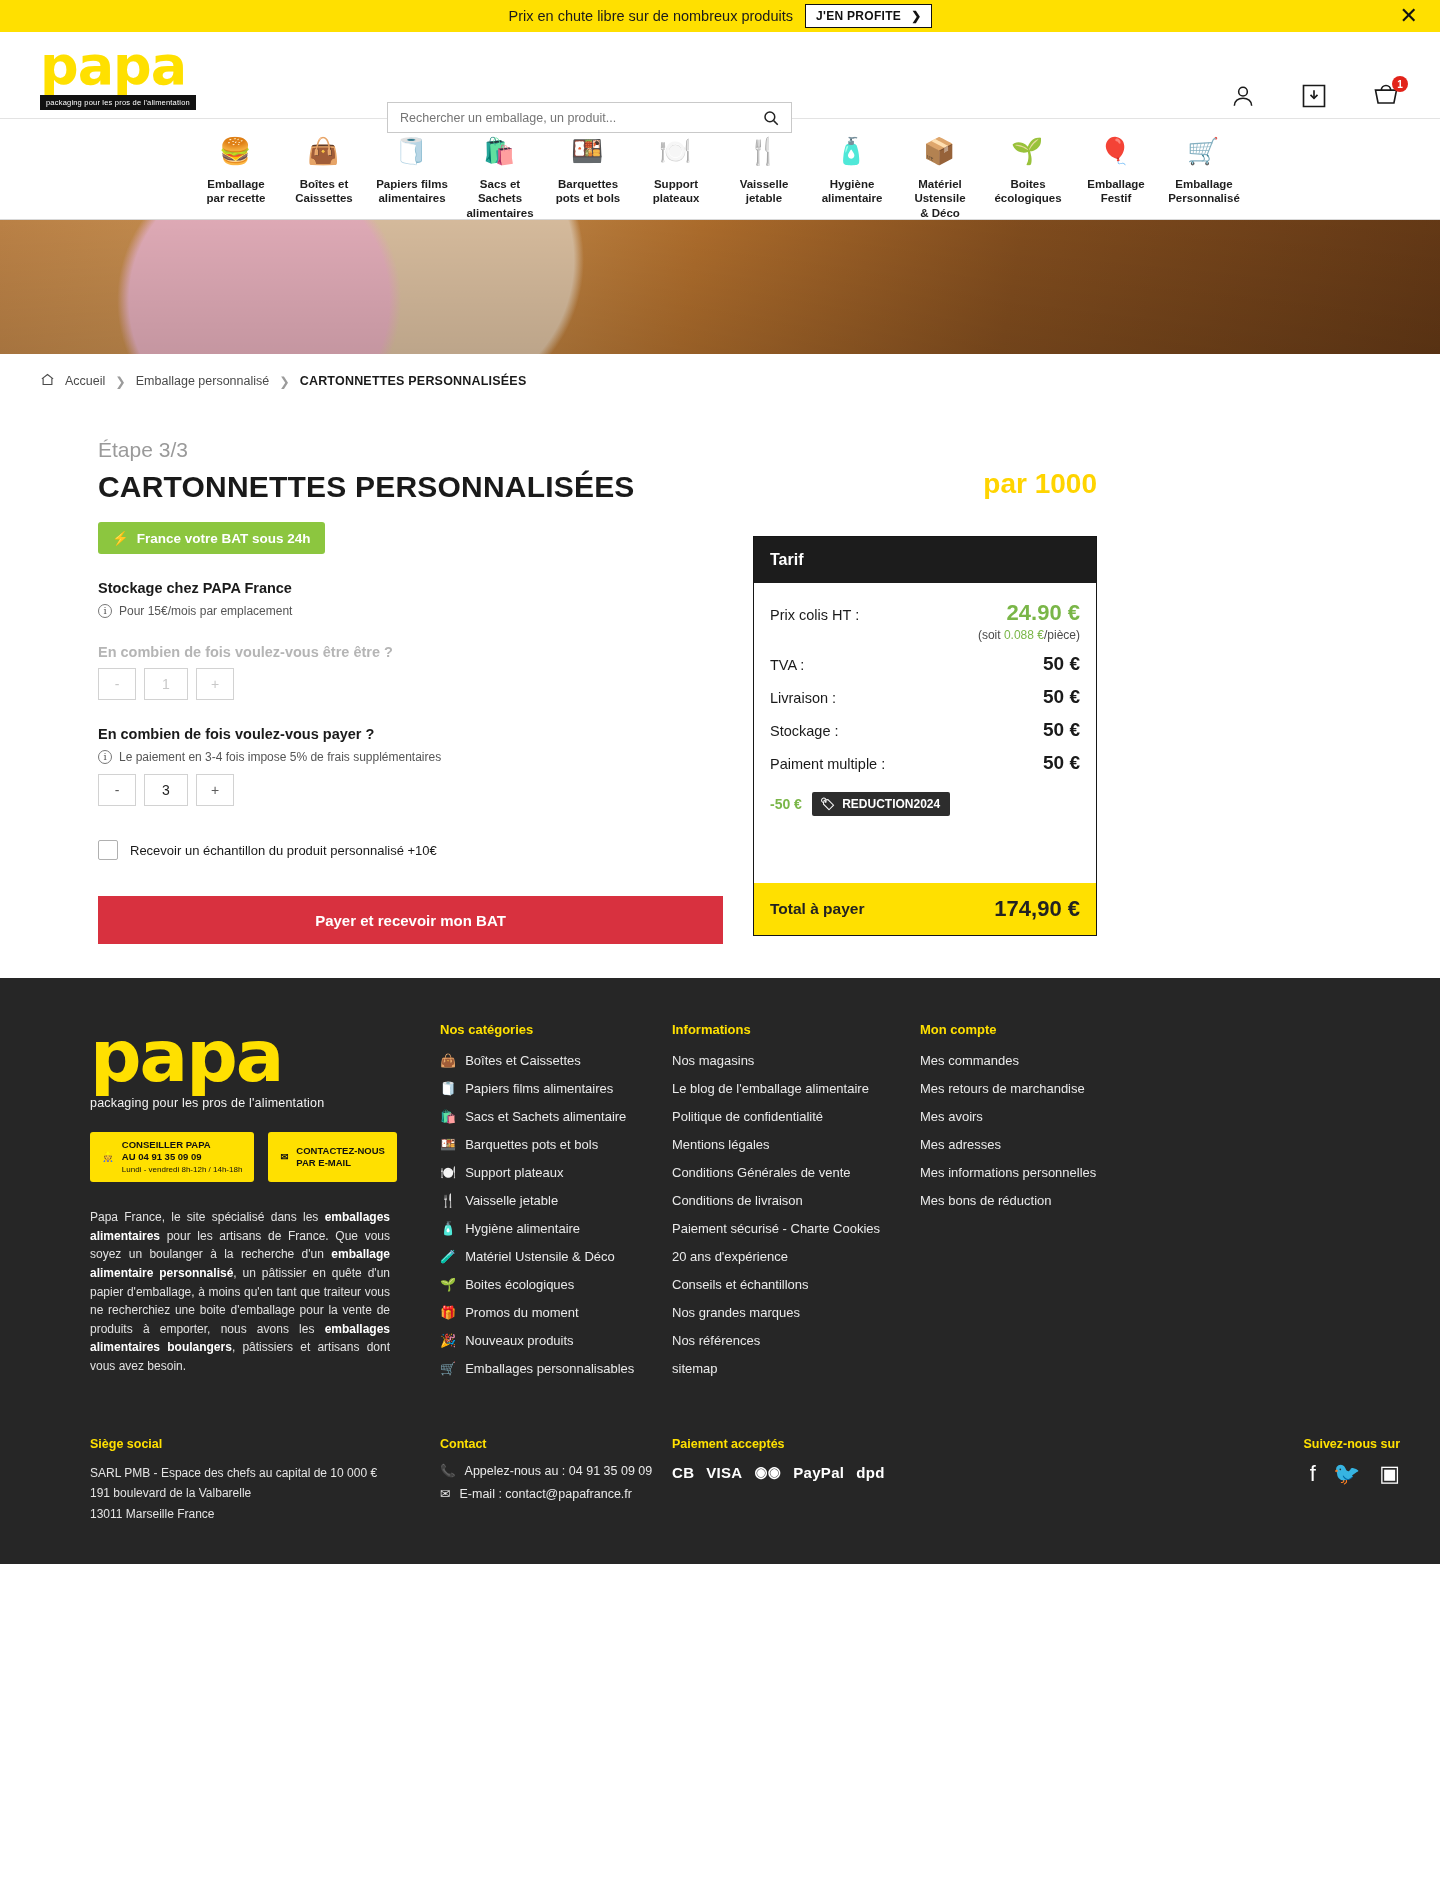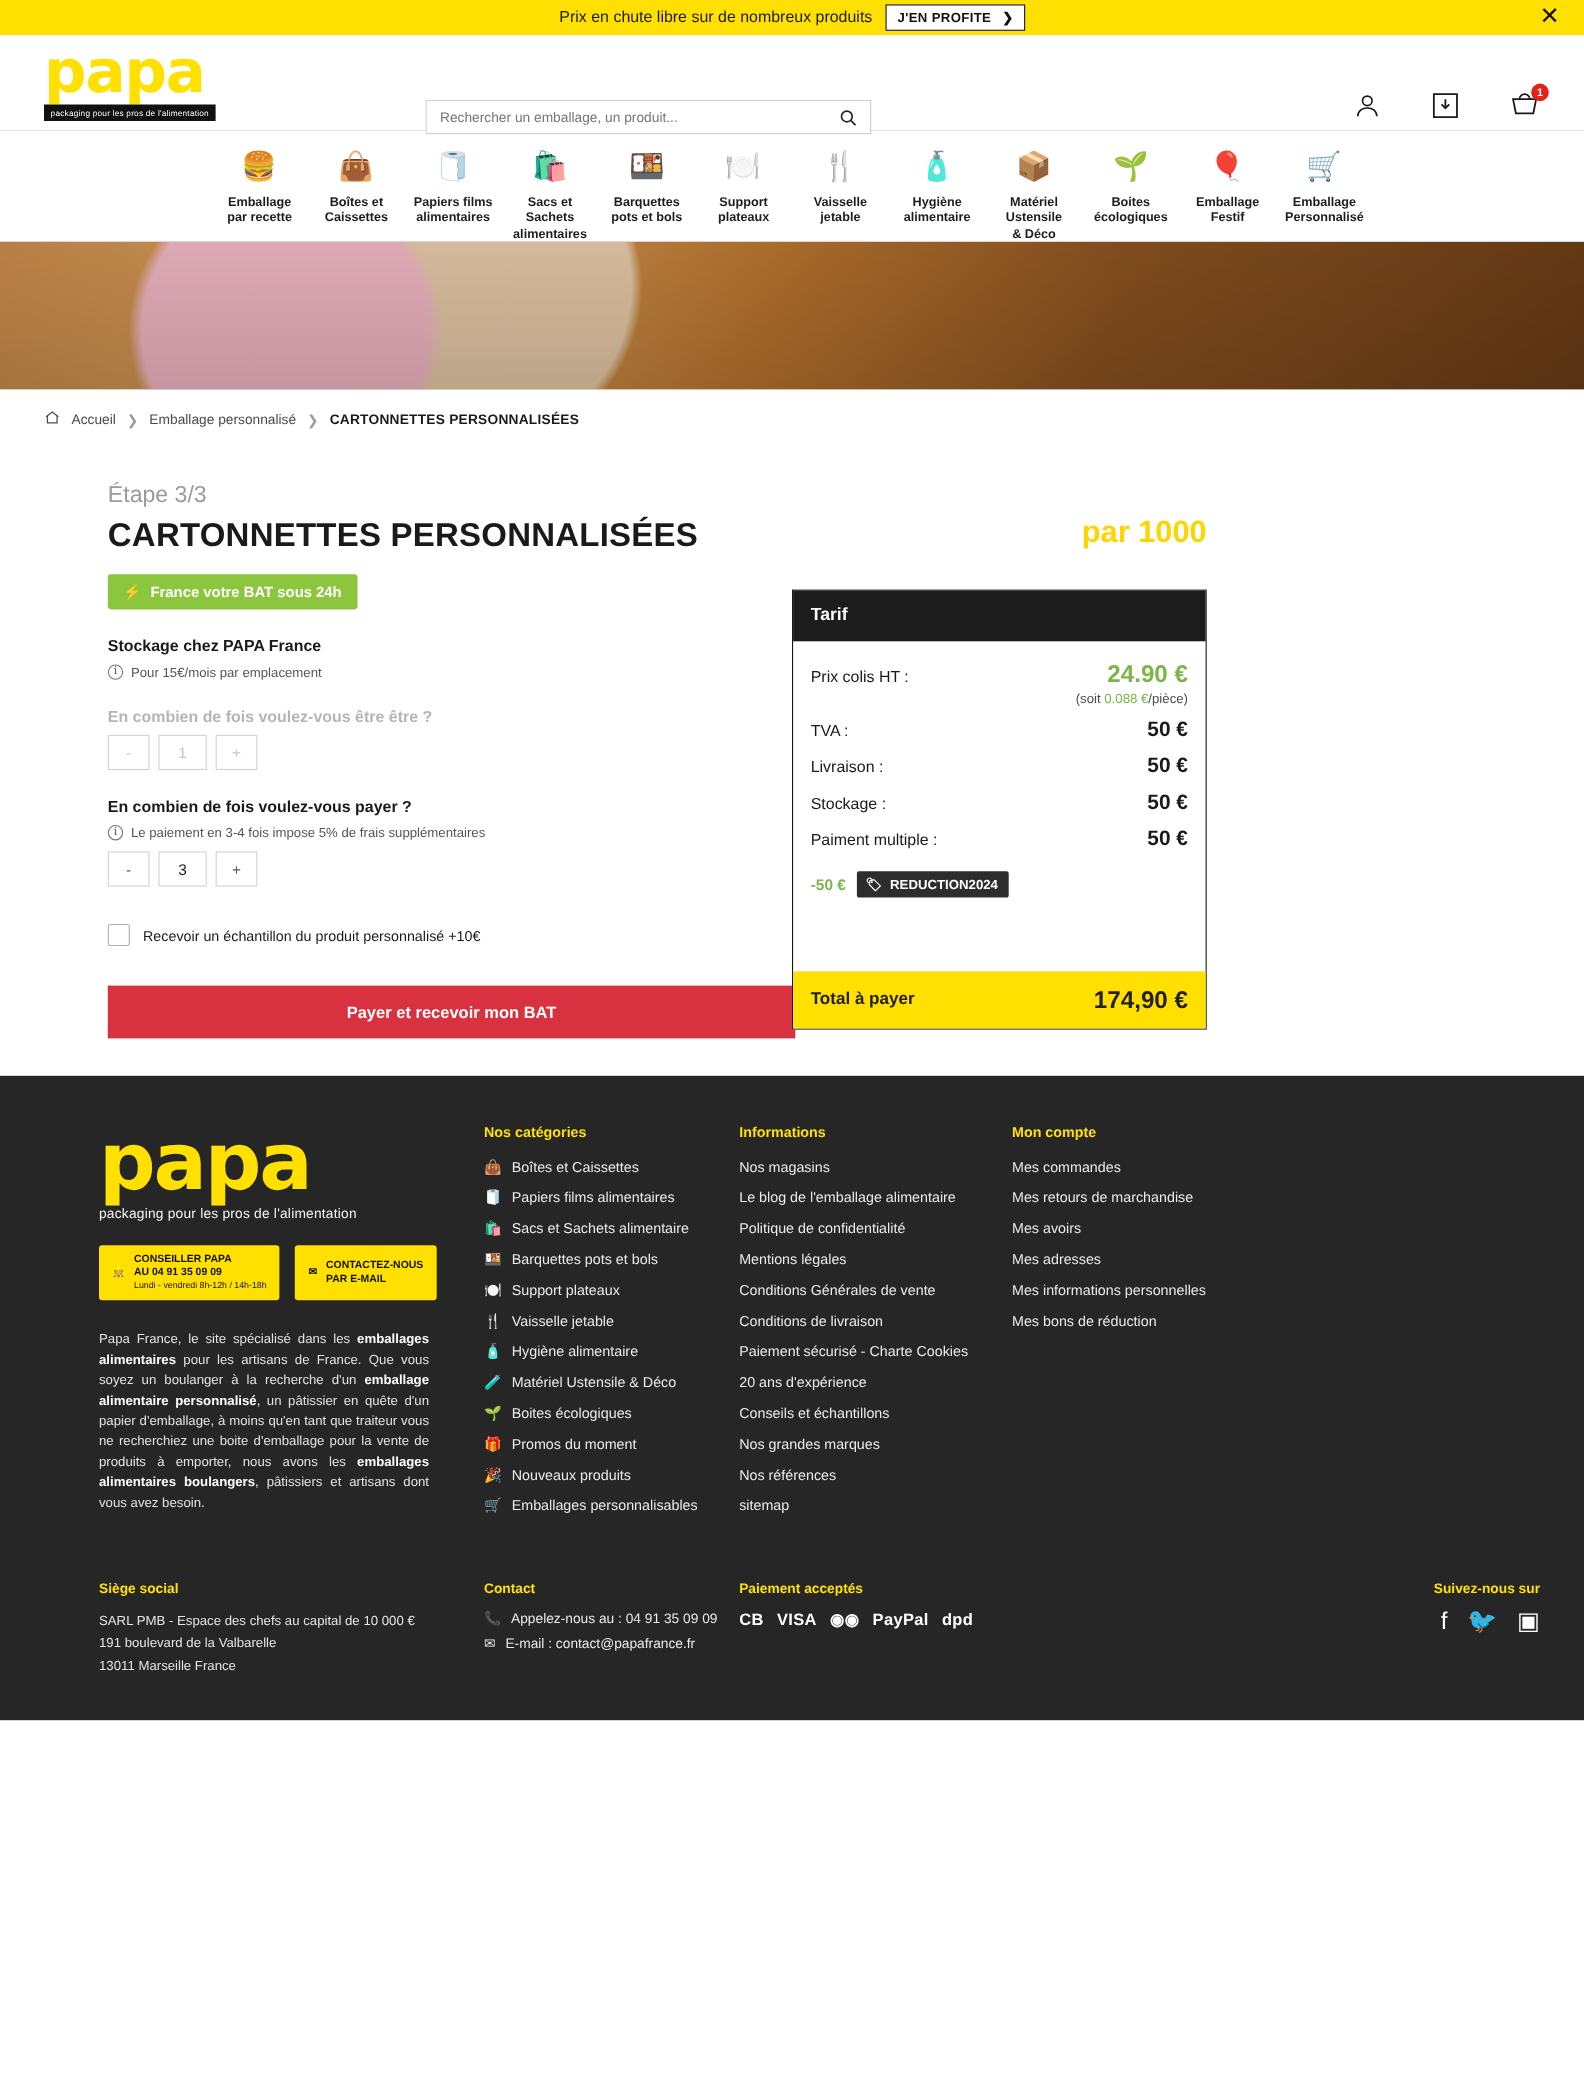--- a/index.html
+++ b/index.html
@@ -72,21 +72,21 @@
     color: #fff;
     font-size: 7.5px;
     letter-spacing: .2px;
     padding: 3px 6px;
     display: inline-block;
     margin-top: 2px;
   }
   .search-box {
     position: absolute;
     left: 387px;
-    top: 59px;
+    top: 70px;
     width: 405px;
     height: 31px;
     border: 1px solid #c9c9c9;
     background: #fff;
     display: flex;
     align-items: center;
   }
   .search-box input {
     border: 0;
     outline: none;
@@ -279,21 +279,21 @@
     border: 0;
     cursor: pointer;
     font-family: "Liberation Sans", sans-serif;
   }
 
   
   .tarif {
     position: absolute;
     right: 343px;
     top: 128px;
-    width: 377px;
+    width: 344px;
     border: 1px solid #161616;
     background: #fff;
   }
   .tarif-head {
     background: #1c1c1c;
     color: #fff;
     font-size: 16px;
     font-weight: bold;
     padding: 14px 16px;
   }

